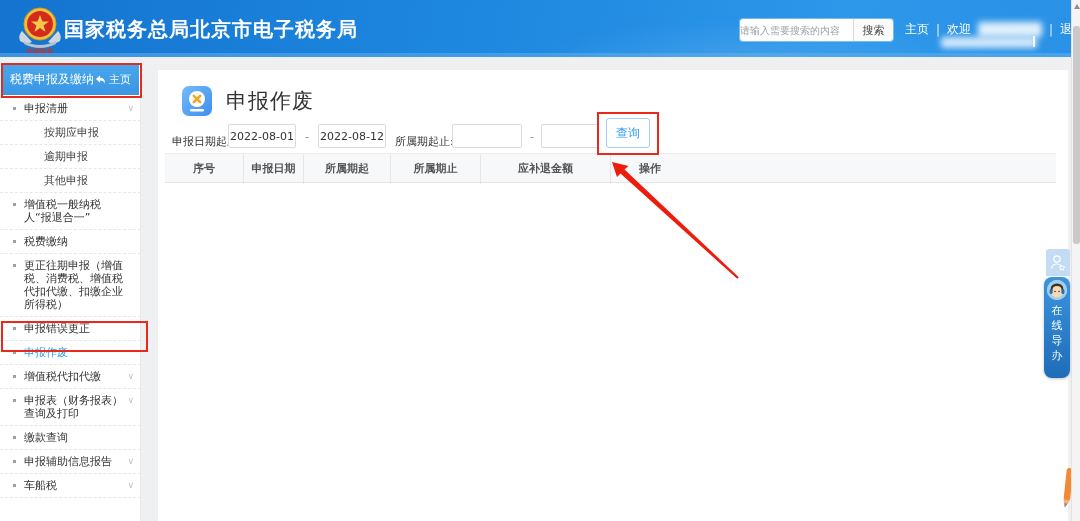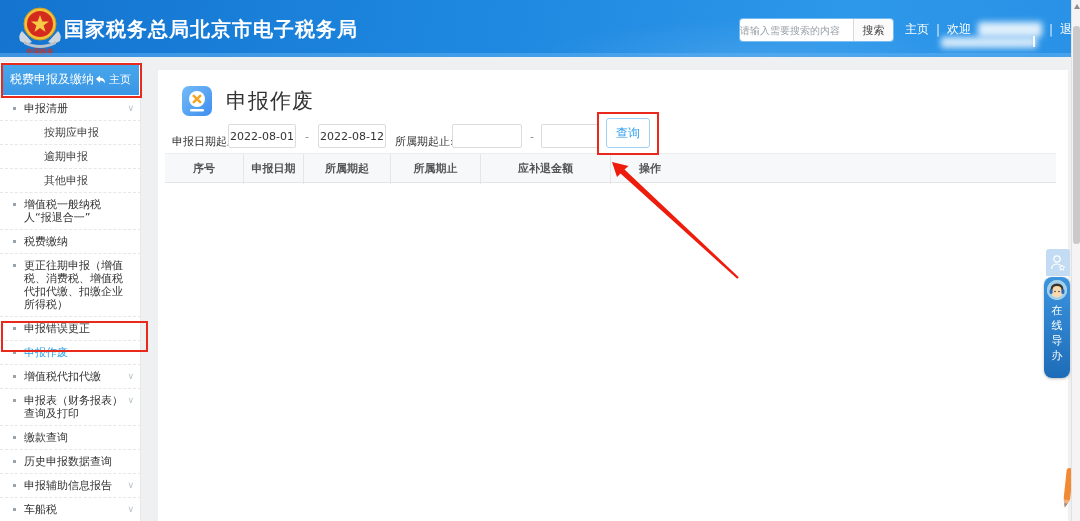--- a/index.html
+++ b/index.html
@@ -143,21 +143,20 @@
         <div class="side-item sub"><span class="lbl">逾期申报</span></div>
         <div class="side-item sub"><span class="lbl">其他申报</span></div>
         <div class="side-item"><span class="bullet"></span><span class="lbl">增值税一般纳税人“报退合一”</span></div>
         <div class="side-item"><span class="bullet"></span><span class="lbl">税费缴纳</span></div>
         <div class="side-item"><span class="bullet"></span><span class="lbl">更正往期申报（增值税、消费税、增值税代扣代缴、扣缴企业所得税）</span></div>
         <div class="side-item"><span class="bullet"></span><span class="lbl">申报错误更正</span></div>
         <div class="side-item active"><span class="bullet"></span><span class="lbl">申报作废</span></div>
         <div class="side-item"><span class="bullet"></span><span class="lbl">增值税代扣代缴</span><span class="chev">∨</span></div>
         <div class="side-item"><span class="bullet"></span><span class="lbl">申报表（财务报表）查询及打印</span><span class="chev">∨</span></div>
         <div class="side-item"><span class="bullet"></span><span class="lbl">缴款查询</span></div>
-        <div class="side-item"><span class="bullet"></span><span class="lbl">历史申报数据查询</span></div>
         <div class="side-item"><span class="bullet"></span><span class="lbl">申报辅助信息报告</span><span class="chev">∨</span></div>
         <div class="side-item"><span class="bullet"></span><span class="lbl">车船税</span><span class="chev">∨</span></div>
       </div>
   </div>
 
   <div class="main-panel">
     <div class="title-row">
       <svg class="page-icon" viewBox="0 0 30 30">
         <defs>
           <linearGradient id="pg" x1="0" y1="0" x2="1" y2="1">

